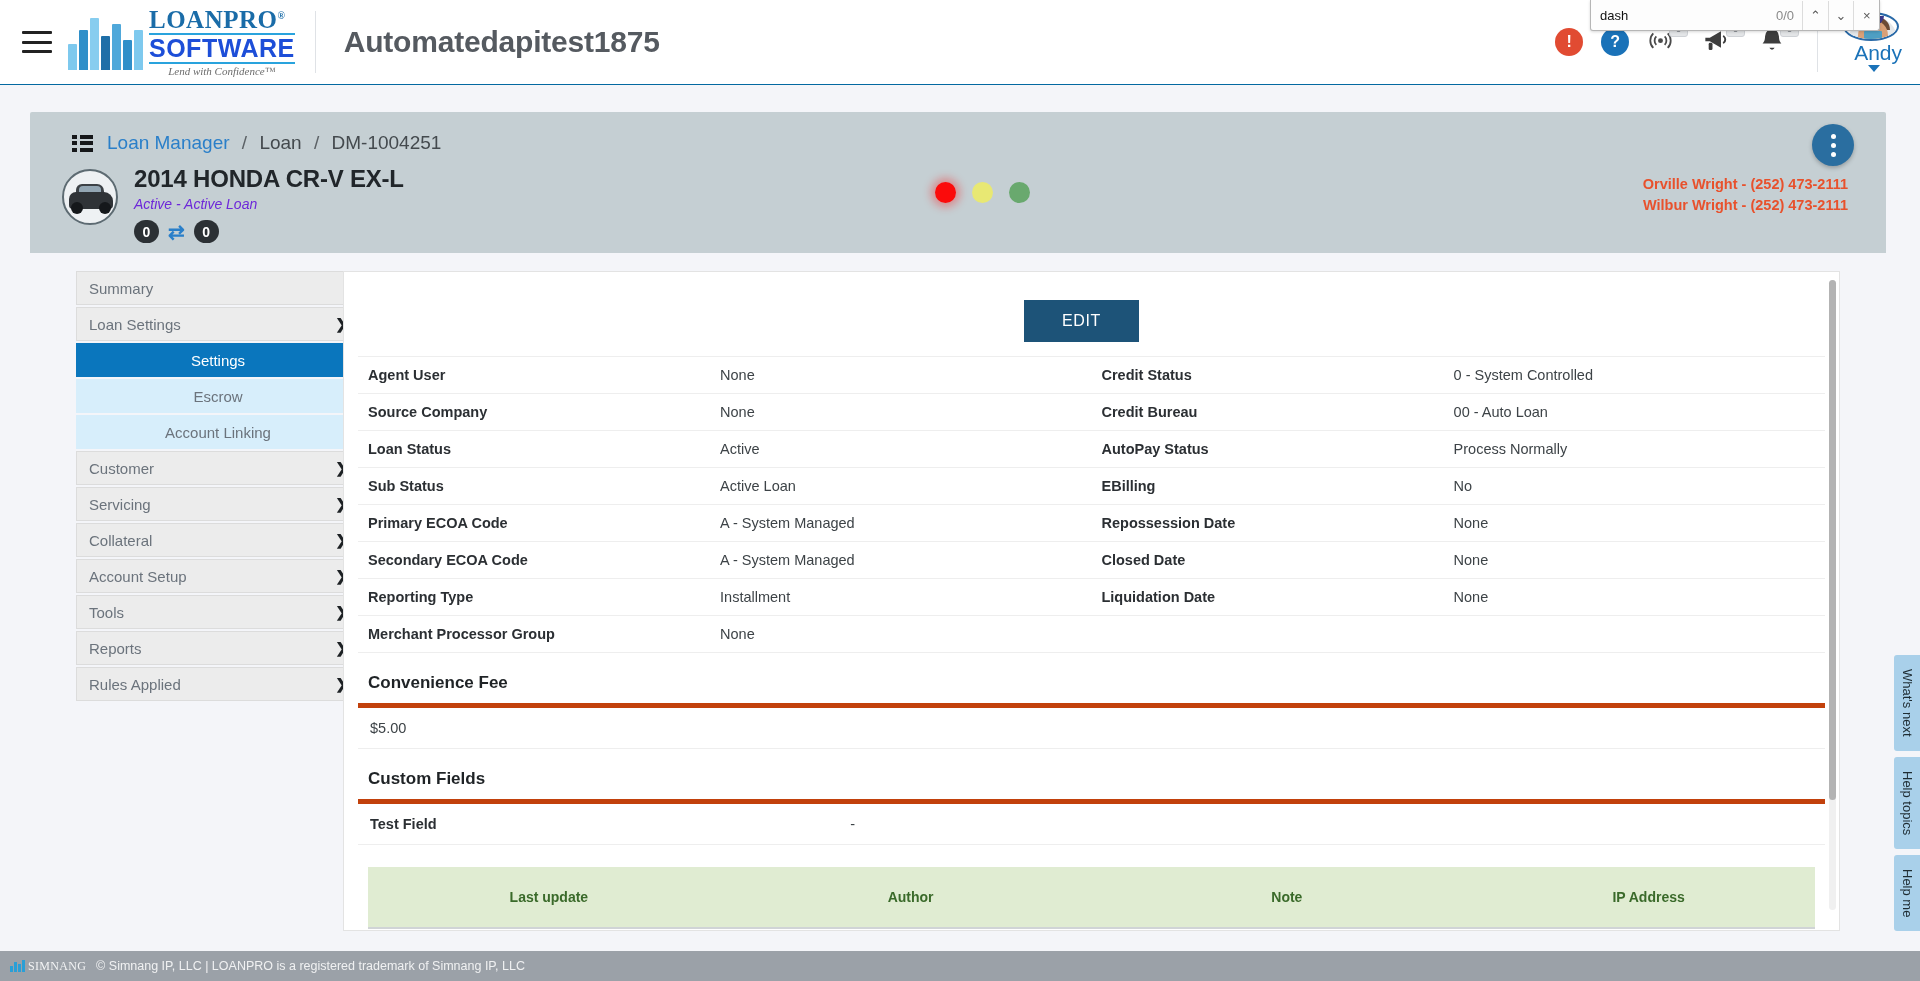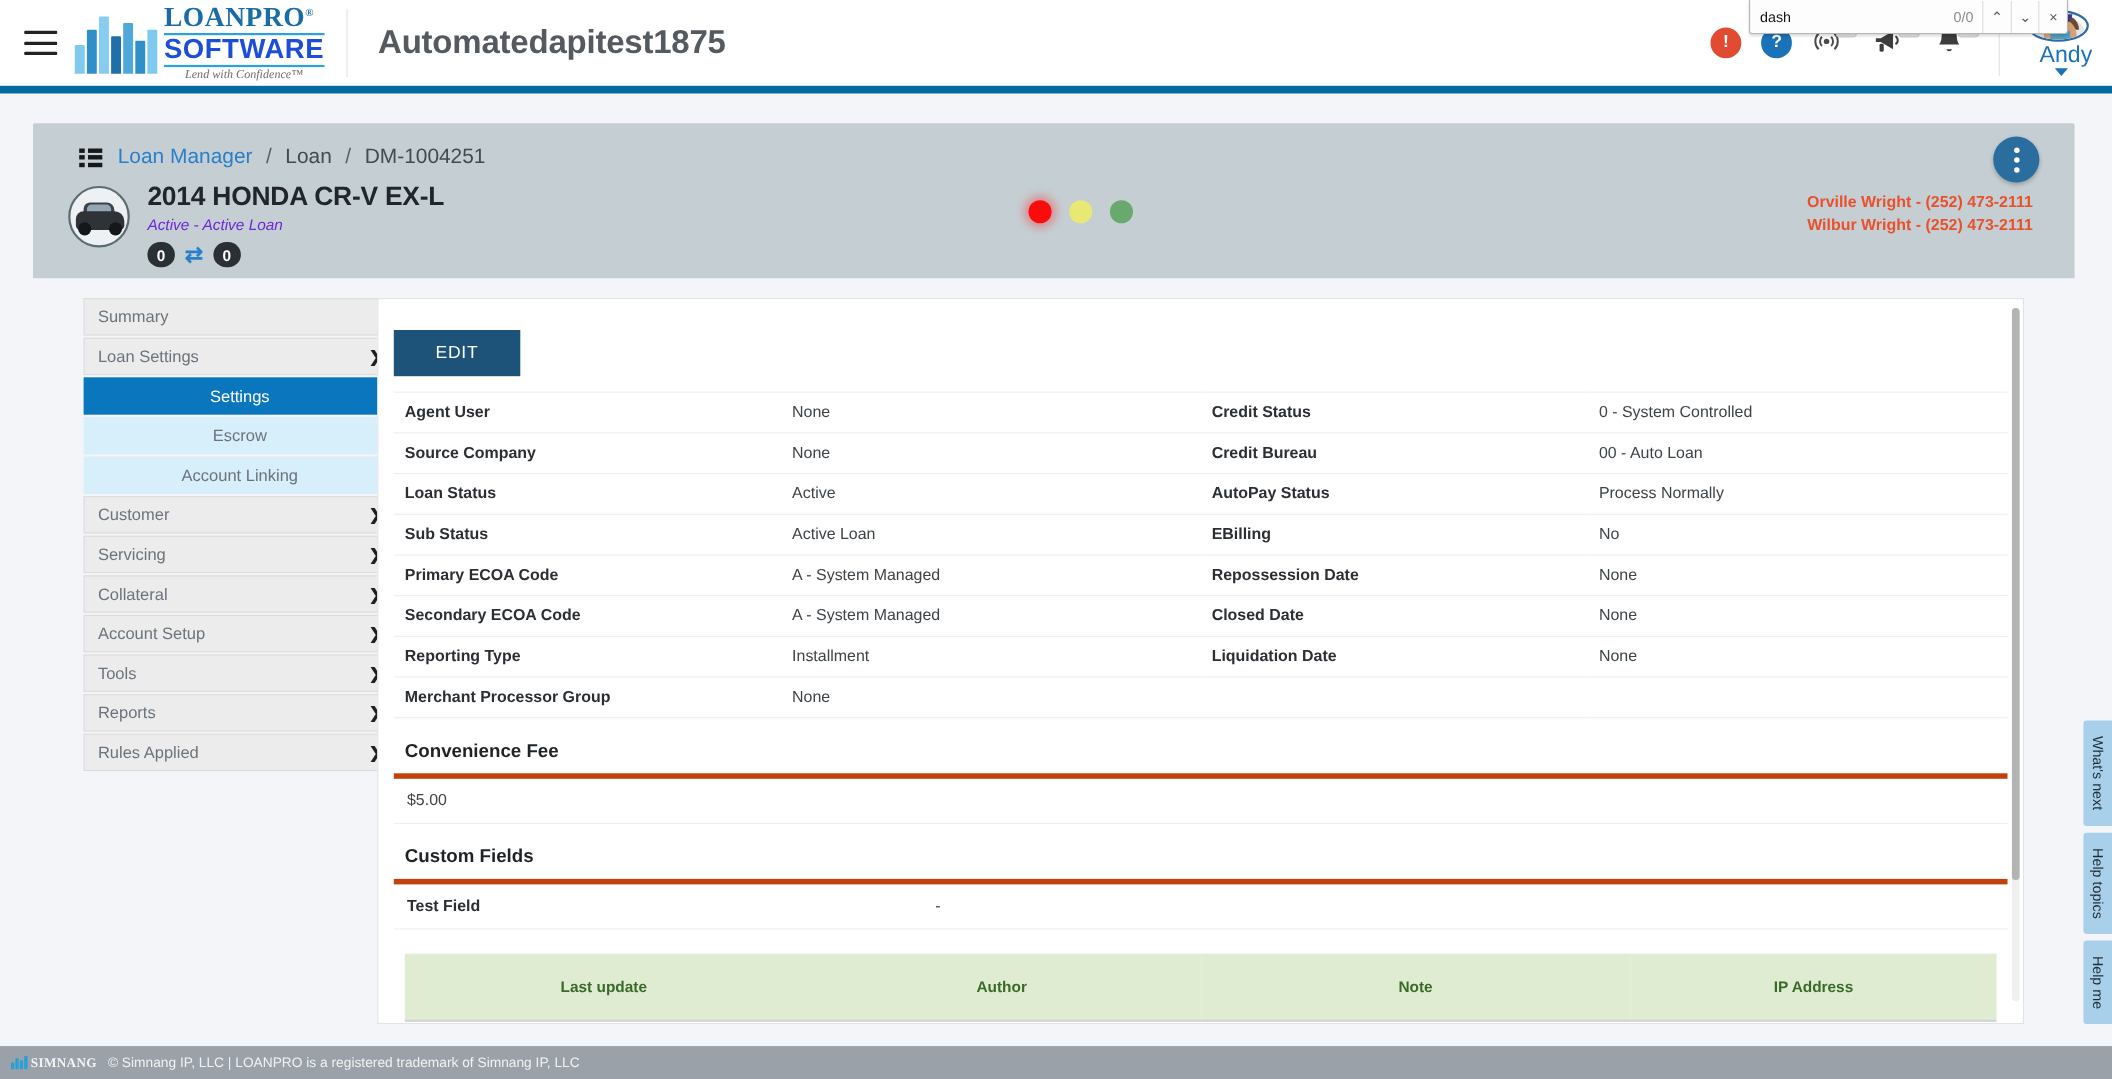--- a/index.html
+++ b/index.html
@@ -10,21 +10,21 @@
     background: #f4f5f9;
     font-family: "Liberation Sans", sans-serif;
     -webkit-font-smoothing: antialiased;
   }
 
   
   .topbar {
     position: absolute; top: 0; left: 0;
     width: 1920px; height: 85px;
     background: #ffffff;
-    border-bottom: 7px solid #0369a1;
+    border-bottom: 1px solid #0369a1;
     display: flex; align-items: center;
   }
   .hamburger {
     width: 30px; height: 22px;
     margin-left: 22px; margin-right: 16px;
     display: flex; flex-direction: column; justify-content: space-between;
     cursor: pointer;
   }
   .hamburger i { display:block; height: 3px; background: #222; border-radius: 1px; }
 
@@ -196,21 +196,21 @@
   .nav-sub.active { background: #0a76bd; color:#ffffff; }
   .nav-sub.child { background: #d7eefb; color:#6b737c; }
 
   .content {
     flex: 1; margin: 18px 0 0 28px; margin-right: 46px;
     background: #ffffff; border: 1px solid #e3e3e3;
     height: 660px; position: relative; overflow: hidden;
   }
   .content-inner { padding: 18px 14px 0 14px; }
 
-  .edit-row { display:flex; justify-content:flex-start; padding-right: 20px; padding-top: 10px; }
+  .edit-row { display:flex; justify-content:center; padding-right: 20px; padding-top: 10px; }
   .btn-edit {
     background: #1d5378; color:#ffffff; border: none;
     font-size: 16px; letter-spacing: .6px;
     padding: 12px 38px; cursor: pointer;
     font-family: "Liberation Sans", sans-serif;
   }
 
   table.kv { width: 100%; border-collapse: collapse; margin-top: 14px; }
   table.kv td {
     border-top: 1px solid #eeeeee;
@@ -258,21 +258,21 @@
   }
 
   
   .footer {
     position: absolute; bottom: 0; left: 0; width: 1920px; height: 30px;
     background: #9ba1a8; display:flex; align-items:center; padding-left: 10px;
   }
   .sim-logo { display:flex; align-items:center; margin-right: 10px; }
   .sim-mark { display:flex; align-items:flex-end; gap:1px; height:12px; margin-right:3px; }
   .sim-mark b { display:block; width:3px; background:#2a9fd6; }
-  .sim-word { font-family:"Liberation Serif", serif; font-weight:bold; font-size: 12px; color:#f2f3f4; letter-spacing:.3px; }
+  .sim-word { font-family:"Liberation Serif", serif; font-weight:normal; font-size: 12px; color:#f2f3f4; letter-spacing:.3px; }
   .footer-text { font-size: 12.5px; color: #f0f1f2; }
 </style>
 </head>
 <body>
 
 <div class="topbar">
   <div class="hamburger">
     <i></i>
       <i></i>
       <i></i>

